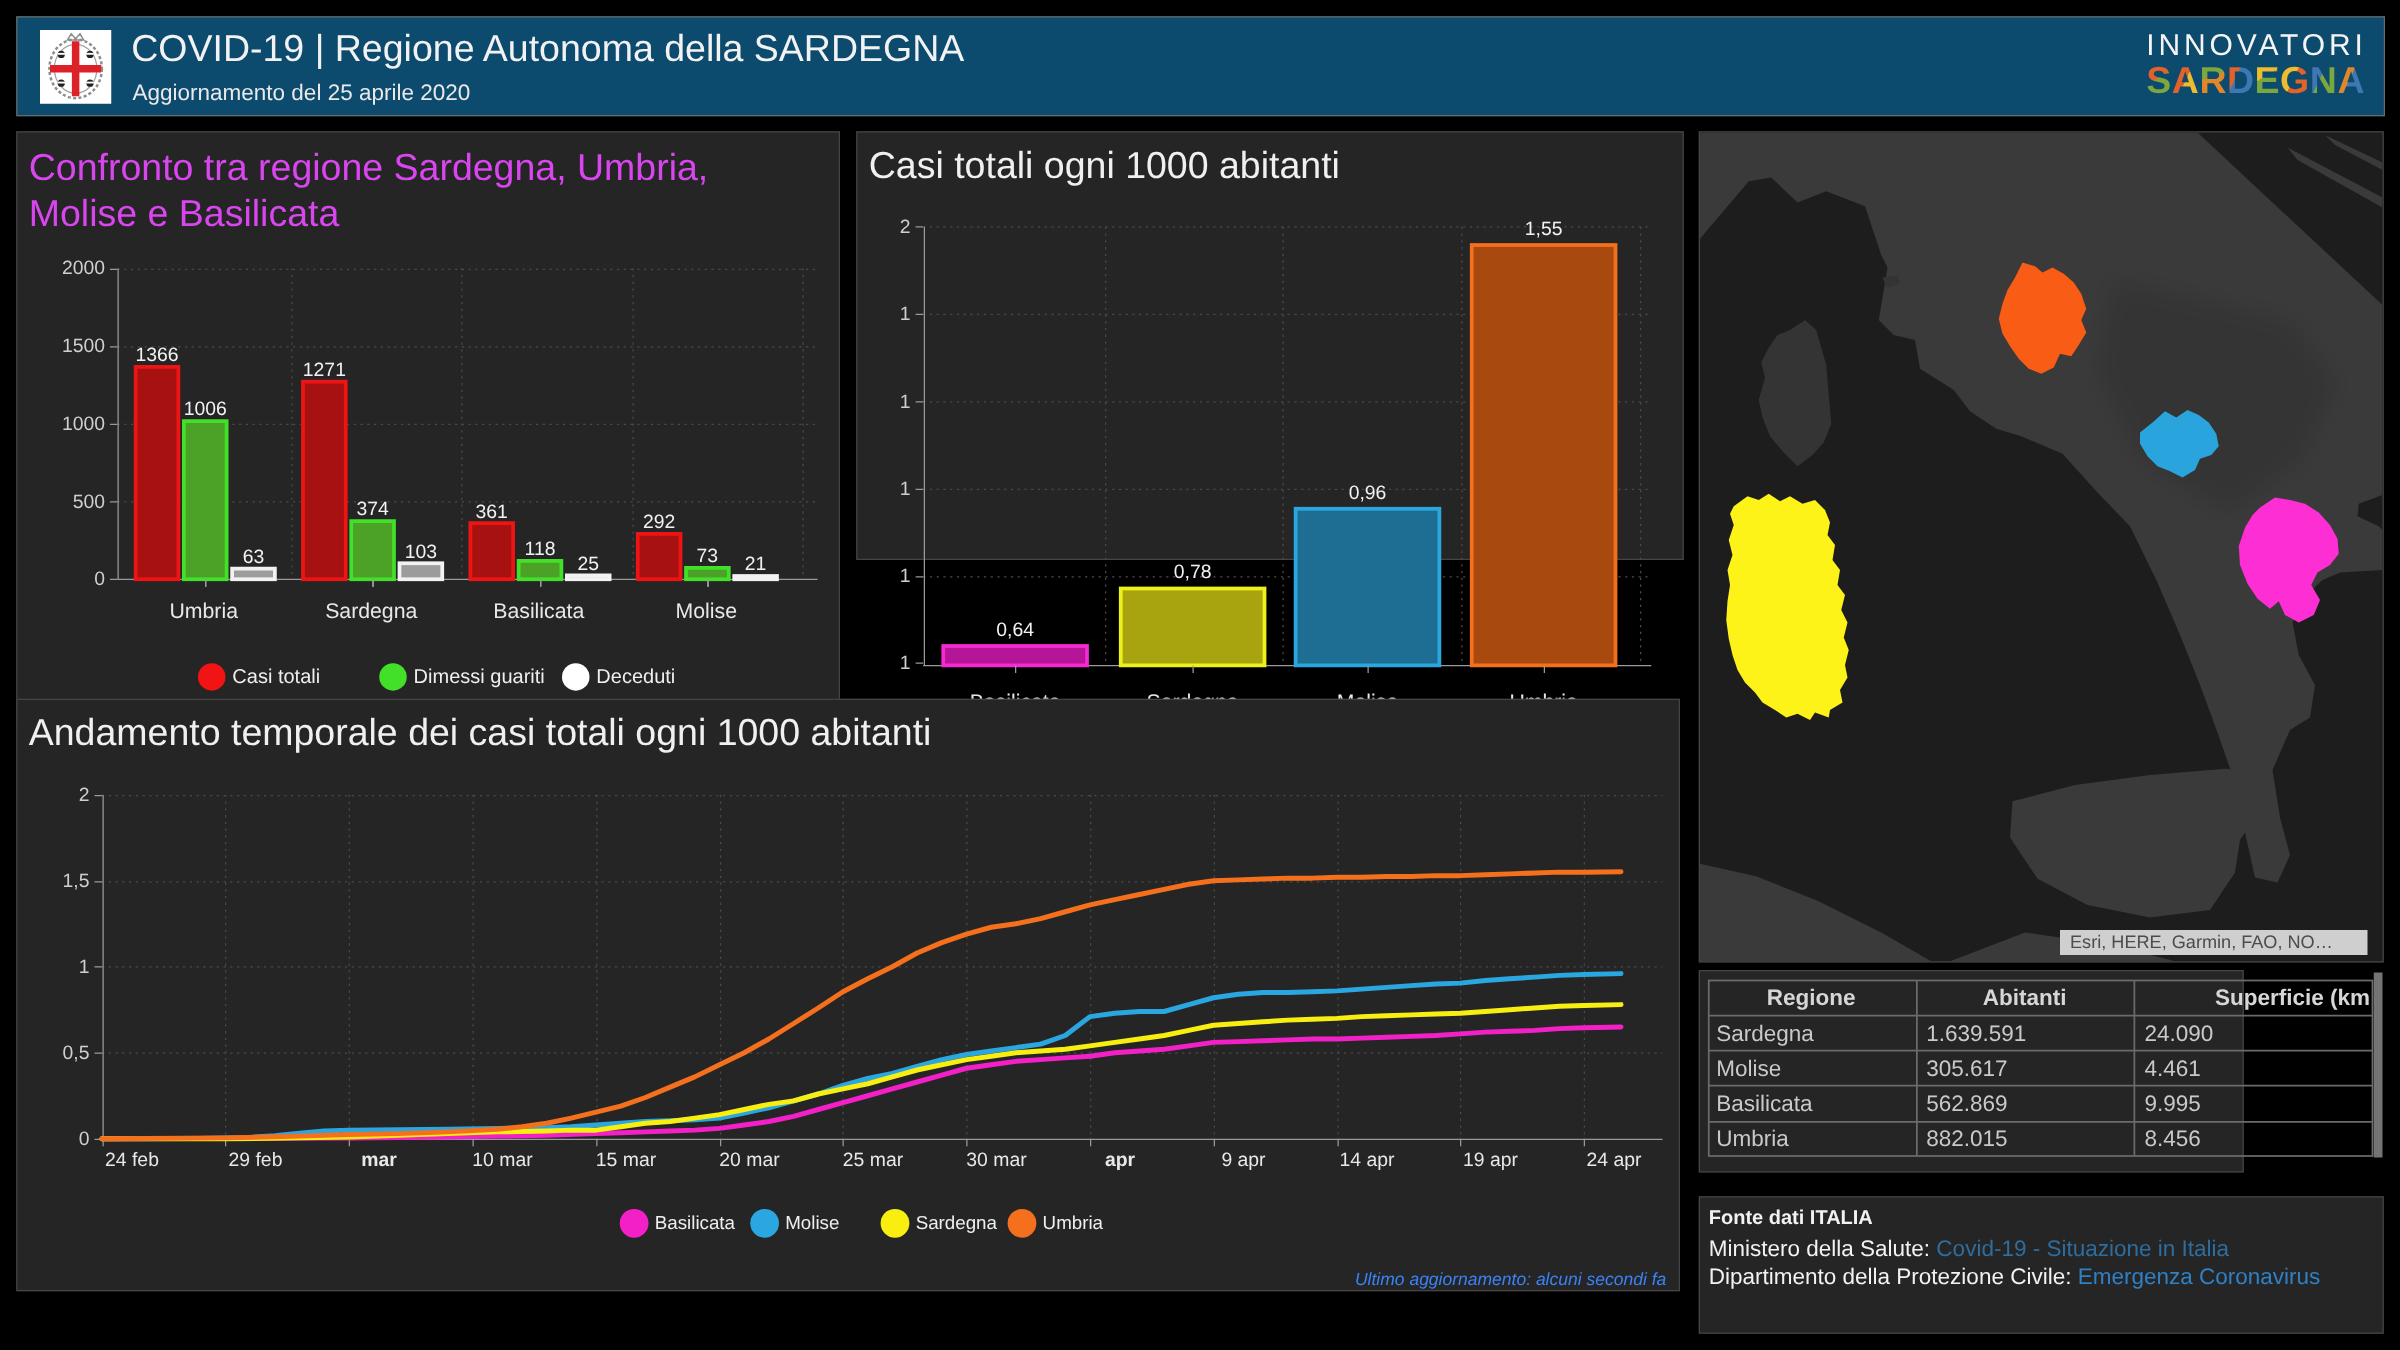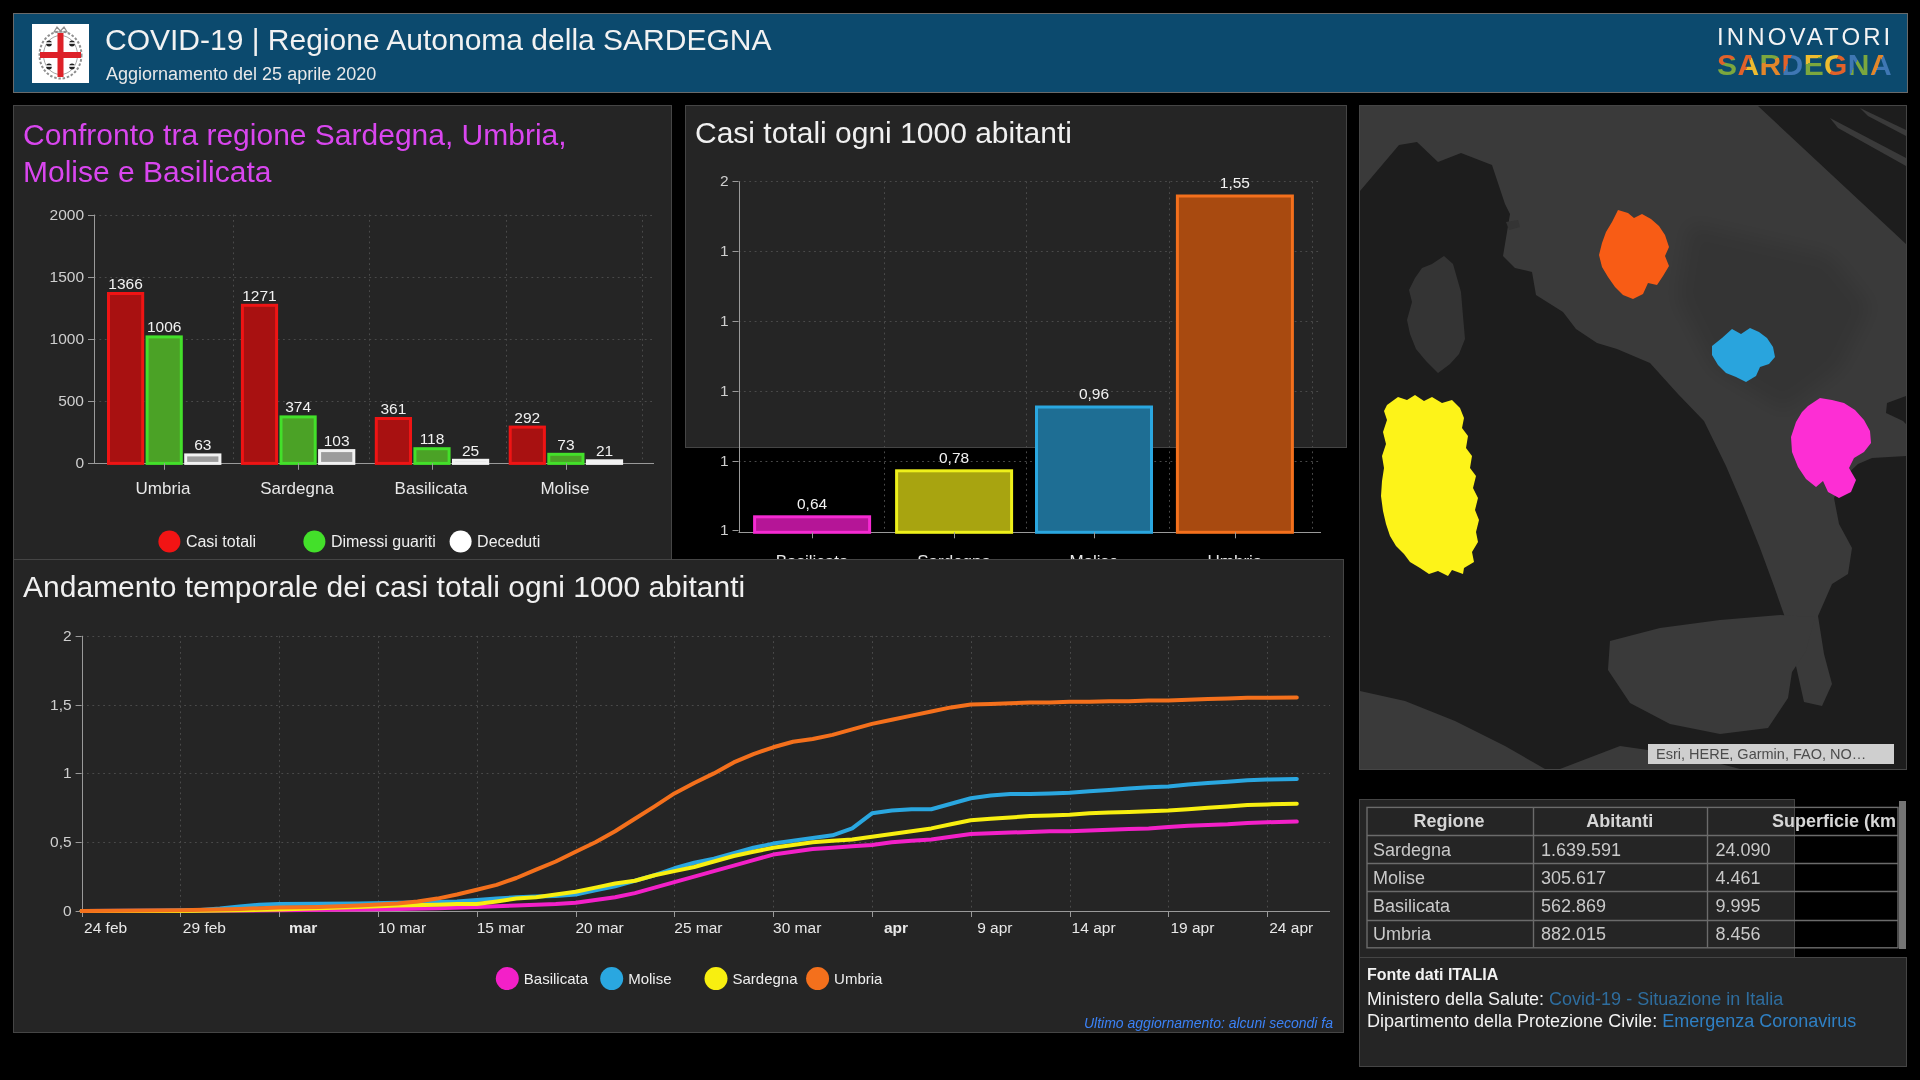--- a/index.html
+++ b/index.html
@@ -247,21 +247,21 @@
       <circle cx="597.7" cy="418.6" r="11.5" fill="#2aa7e0"></circle>
       <text x="614.2" y="423.6" font-size="15" fill="#efefef" text-anchor="start">Molise</text>
       <circle cx="702" cy="418.6" r="11.5" fill="#f8ef10"></circle>
       <text x="718.5" y="423.6" font-size="15" fill="#efefef" text-anchor="start">Sardegna</text>
       <circle cx="803.6" cy="418.6" r="11.5" fill="#f4701c"></circle>
       <text x="820.1" y="423.6" font-size="15" fill="#efefef" text-anchor="start">Umbria</text>
     </svg>
   <div class="abs" style="right:10px;top:455px;font-size:14px;font-style:italic;color:#3b82f6">Ultimo aggiornamento: alcuni secondi fa</div>
 </div>
 
-<div class="panel" style="left:1359px;top:799px;width:436px;height:162px">
+<div class="panel" style="left:1359px;top:776px;width:436px;height:162px">
   <svg class="abs" style="left:0;top:0" width="546" height="160" viewBox="0 0 546 160" id="svg-table">
       <rect x="7" y="7.4" width="531" height="140.4" fill="none" stroke="#6b6b6b" stroke-width="1.4"></rect>
       <line x1="173.5" y1="7.4" x2="173.5" y2="147.8" stroke="#6b6b6b" stroke-width="1.4"></line>
       <line x1="347.5" y1="7.4" x2="347.5" y2="147.8" stroke="#6b6b6b" stroke-width="1.4"></line>
       <line x1="7" y1="35.5" x2="538" y2="35.5" stroke="#6b6b6b" stroke-width="1.4"></line>
       <line x1="7" y1="63.5" x2="538" y2="63.5" stroke="#6b6b6b" stroke-width="1.4"></line>
       <line x1="7" y1="91.5" x2="538" y2="91.5" stroke="#6b6b6b" stroke-width="1.4"></line>
       <line x1="7" y1="120.5" x2="538" y2="120.5" stroke="#6b6b6b" stroke-width="1.4"></line>
       <text x="89" y="27" font-size="18" fill="#d6d6d6" text-anchor="middle" font-weight="bold">Regione</text>
       <text x="259.7" y="27" font-size="18" fill="#d6d6d6" text-anchor="middle" font-weight="bold">Abitanti</text>

